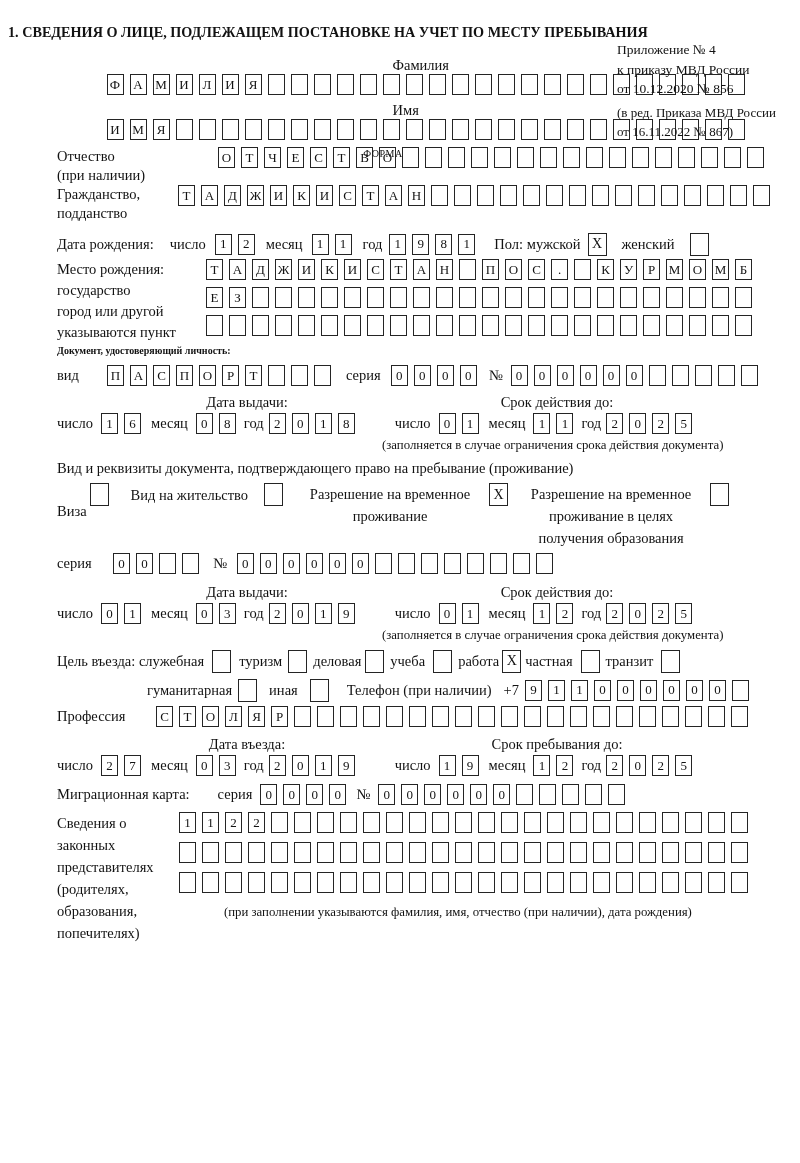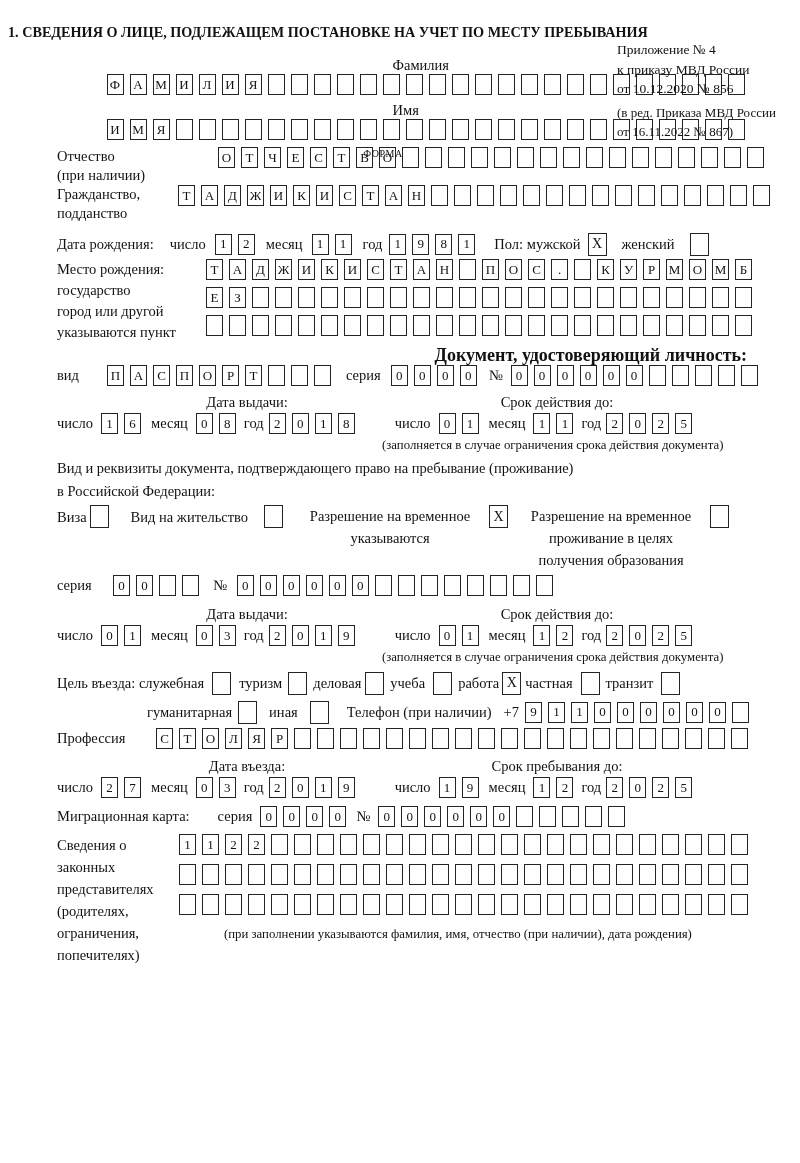--- a/index.html
+++ b/index.html
@@ -27,21 +27,21 @@
     display:inline-flex; align-items:center; justify-content:center; font-size:13px;
   }
   .cb {
     width:19px; height:23px; border:1.5px solid #242424; flex:none;
     display:inline-flex; align-items:center; justify-content:center; font-size:14px;
   }
   .lblcol { flex:none; line-height:19px; }
   .lblcol.wide { line-height:21px; }
   .nowrap { white-space:nowrap; flex:none; }
   .center-lbl { text-align:center; line-height:22px; flex:none; }
-  .dochead { text-align:right; font-weight:bold; font-size:18px; height:18px; margin:2px 0 2px 0; width:690px; }
+  .dochead { text-align:left; font-weight:bold; font-size:10px; height:18px; margin:2px 0 2px 0; width:690px; }
   .dp-head { display:flex; height:16px; font-size:14.5px; margin-top:0; }
   .dp-head .h1 { margin-left:80px; width:220px; text-align:center; flex:none; }
   .dp-head .h2 { margin-left:60px; width:280px; text-align:center; flex:none; }
   .dp { display:flex; align-items:center; height:23px; margin-top:2px; }
   .note { font-size:12.8px; height:16px; margin-left:325px; margin-top:3px; }
   .plain { font-size:14.5px; height:18px; }
   .mb7 { margin-bottom:7px;flex-direction:column; }
 </style>
 </head>
 <body>
@@ -390,30 +390,29 @@
       <span class="cells" style="margin-left:5px">
           <span class="cell">2</span>
           <span class="cell">0</span>
           <span class="cell">2</span>
           <span class="cell">5</span>
         </span>
     </div>
     <div class="note" style="margin-bottom:6px">(заполняется в случае ограничения срока действия документа)</div>
 
     <div class="plain" style="margin-bottom:5px">Вид и реквизиты документа, подтверждающего право на пребывание (проживание)</div>
-    <div class="plain" style="margin-bottom:4px">в Российской Федерации:</div>
 
     <div class="row top" style="height:68px">
-      <span class="nowrap" style="margin-top:4px">Виза</span>
+      <span class="nowrap" style="margin-top:20px">Виза</span>
       <span class="cb" style="margin-left:3px"></span>
       <span class="nowrap" style="margin-left:22px;margin-top:4px">Вид на жительство</span>
       <span class="cb" style="margin-left:16px"></span>
       <span class="center-lbl" style="margin-left:18px;width:178px">
         <span style="display:block">Разрешение на временное</span>
-        <span style="display:block">указываются</span>
+        <span style="display:block">проживание</span>
       </span>
       <span class="cb" style="margin-left:10px">X</span>
       <span class="center-lbl" style="margin-left:14px;width:178px">
         <span style="display:block">Разрешение на временное</span>
         <span style="display:block">проживание в целях</span>
         <span style="display:block">получения образования</span>
       </span>
       <span class="cb" style="margin-left:10px"></span>
     </div>
 
@@ -621,21 +620,21 @@
           <span class="cell"></span>
         </span>
     </div>
 
     <div class="row top">
       <span class="lblcol" style="width:122px;line-height:22px">
         <span style="display:block">Сведения о</span>
         <span style="display:block">законных</span>
         <span style="display:block">представителях</span>
         <span style="display:block">(родителях,</span>
-        <span style="display:block">ограничения,</span>
+        <span style="display:block">образования,</span>
         <span style="display:block">попечителях)</span>
       </span>
       <span style="display:block">
         <span class="cells" style="margin-bottom:9px">
             <span class="cell">1</span>
             <span class="cell">1</span>
             <span class="cell">2</span>
             <span class="cell">2</span>
             <span class="cell"></span>
             <span class="cell"></span>

